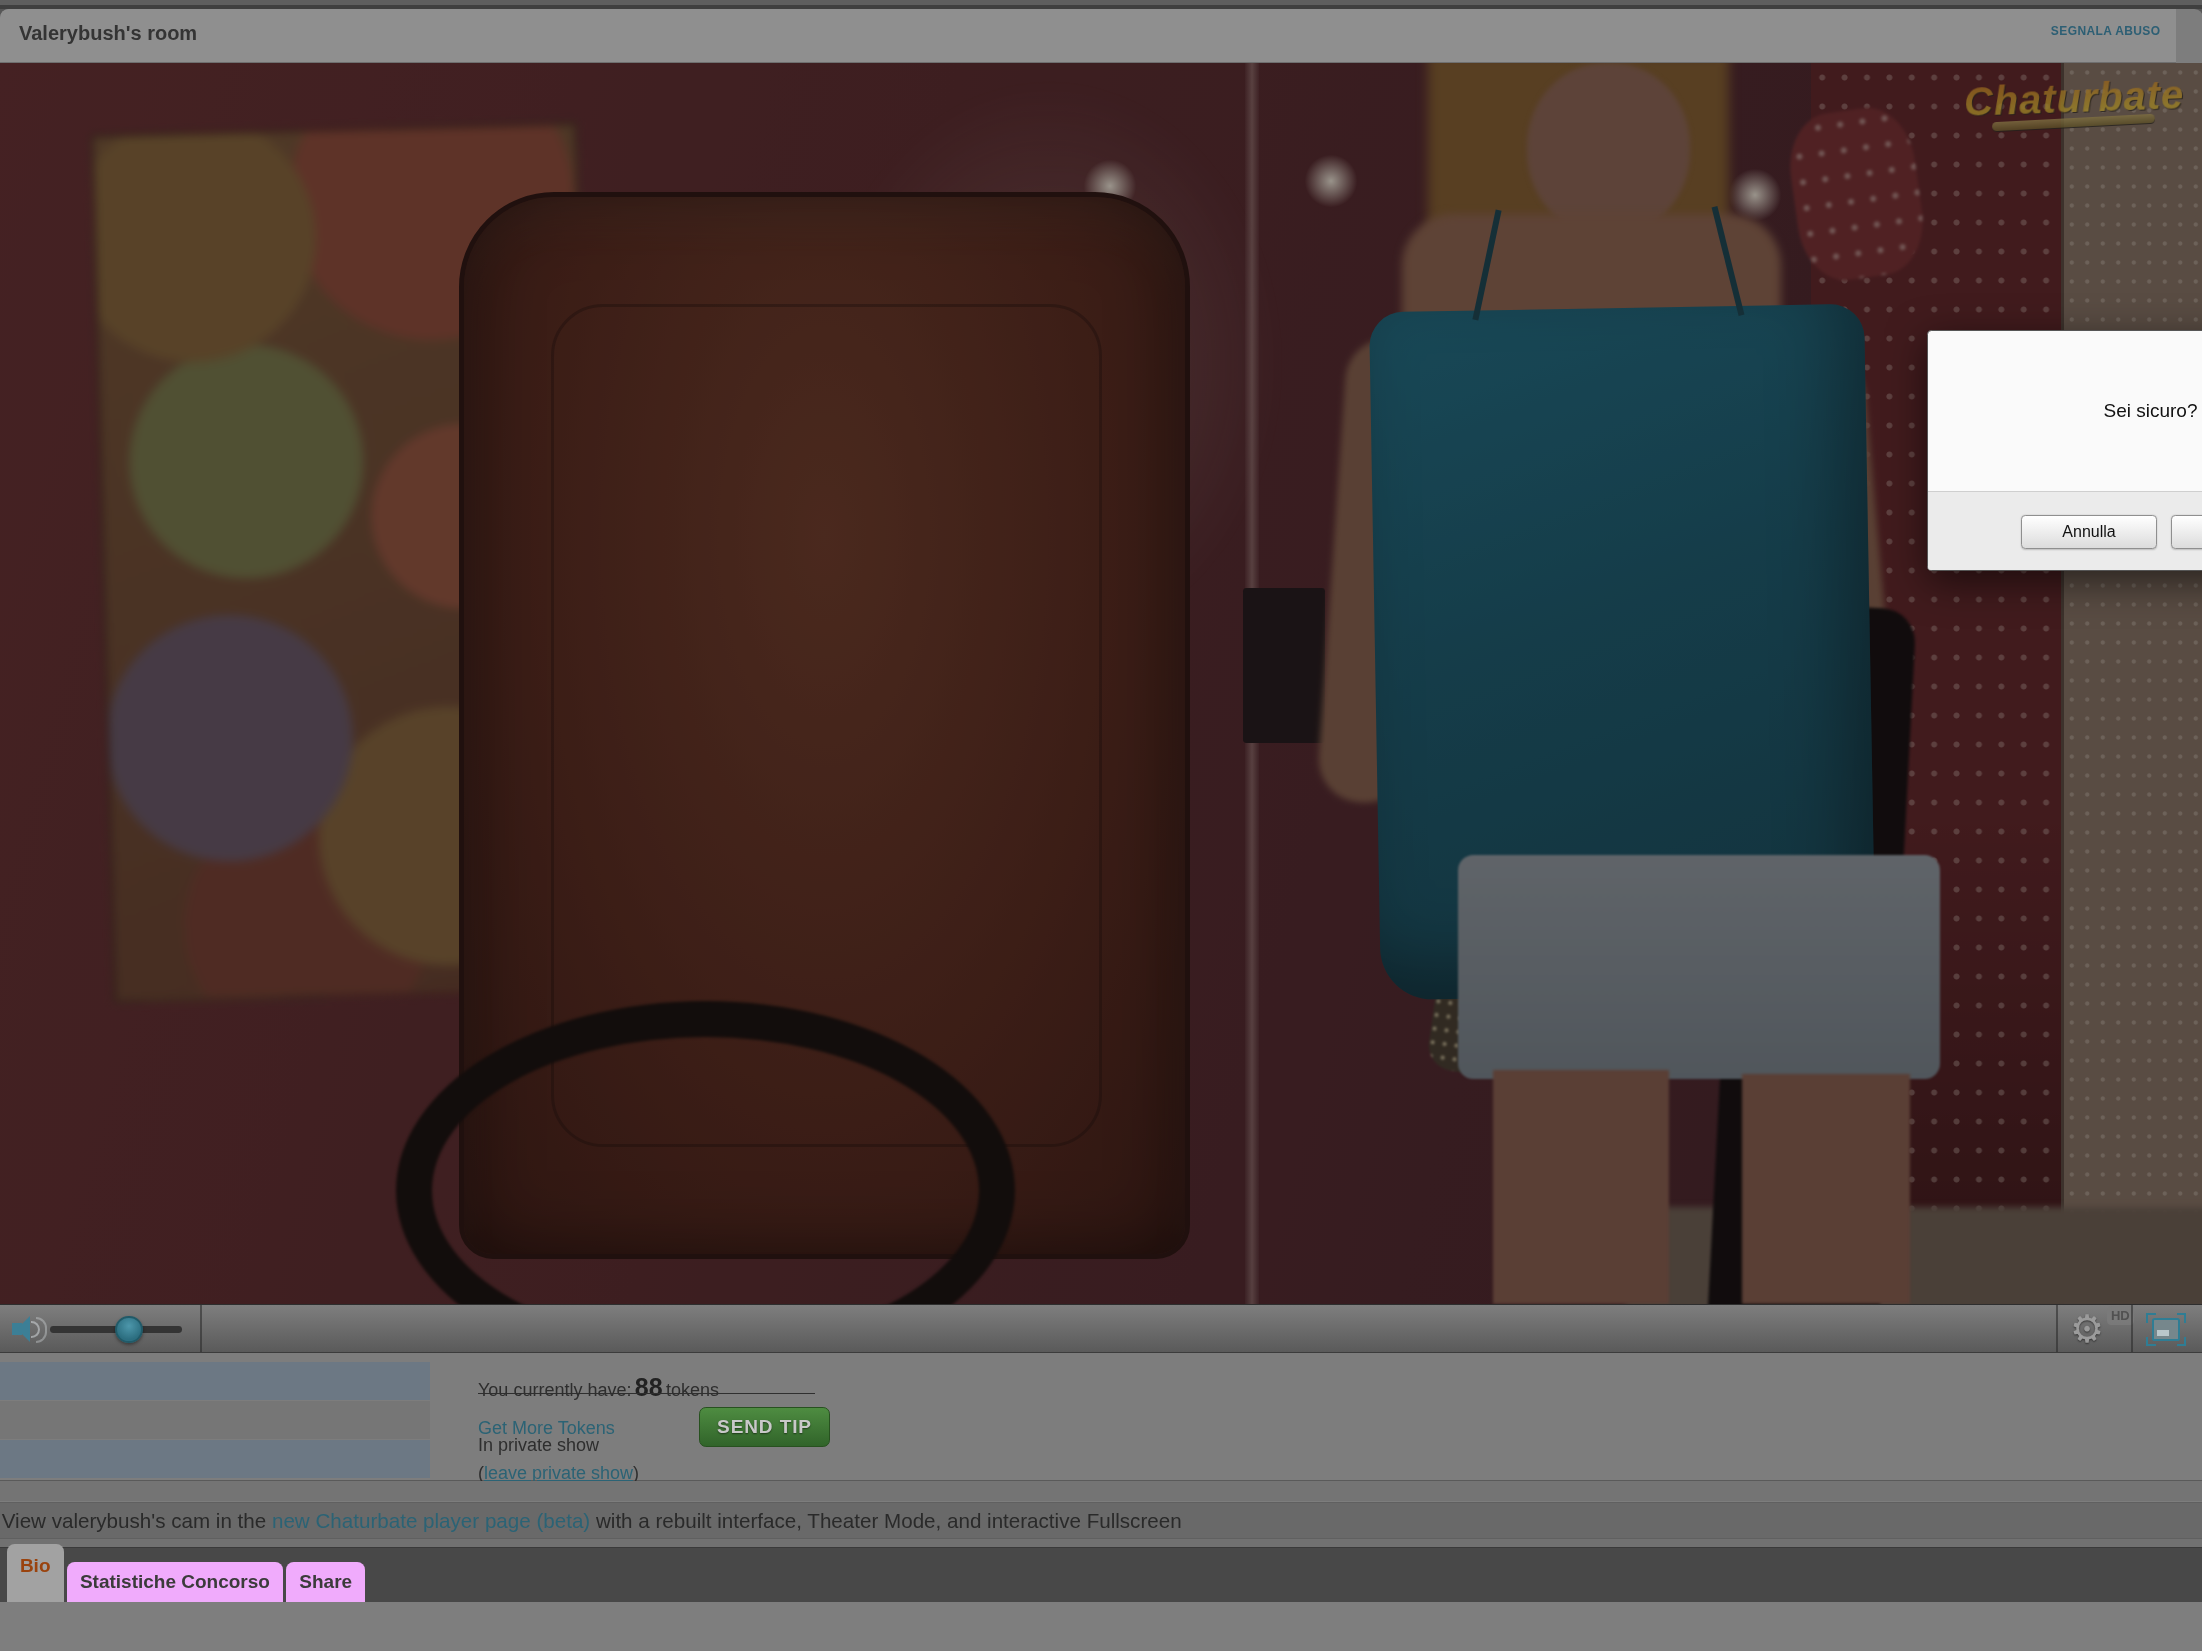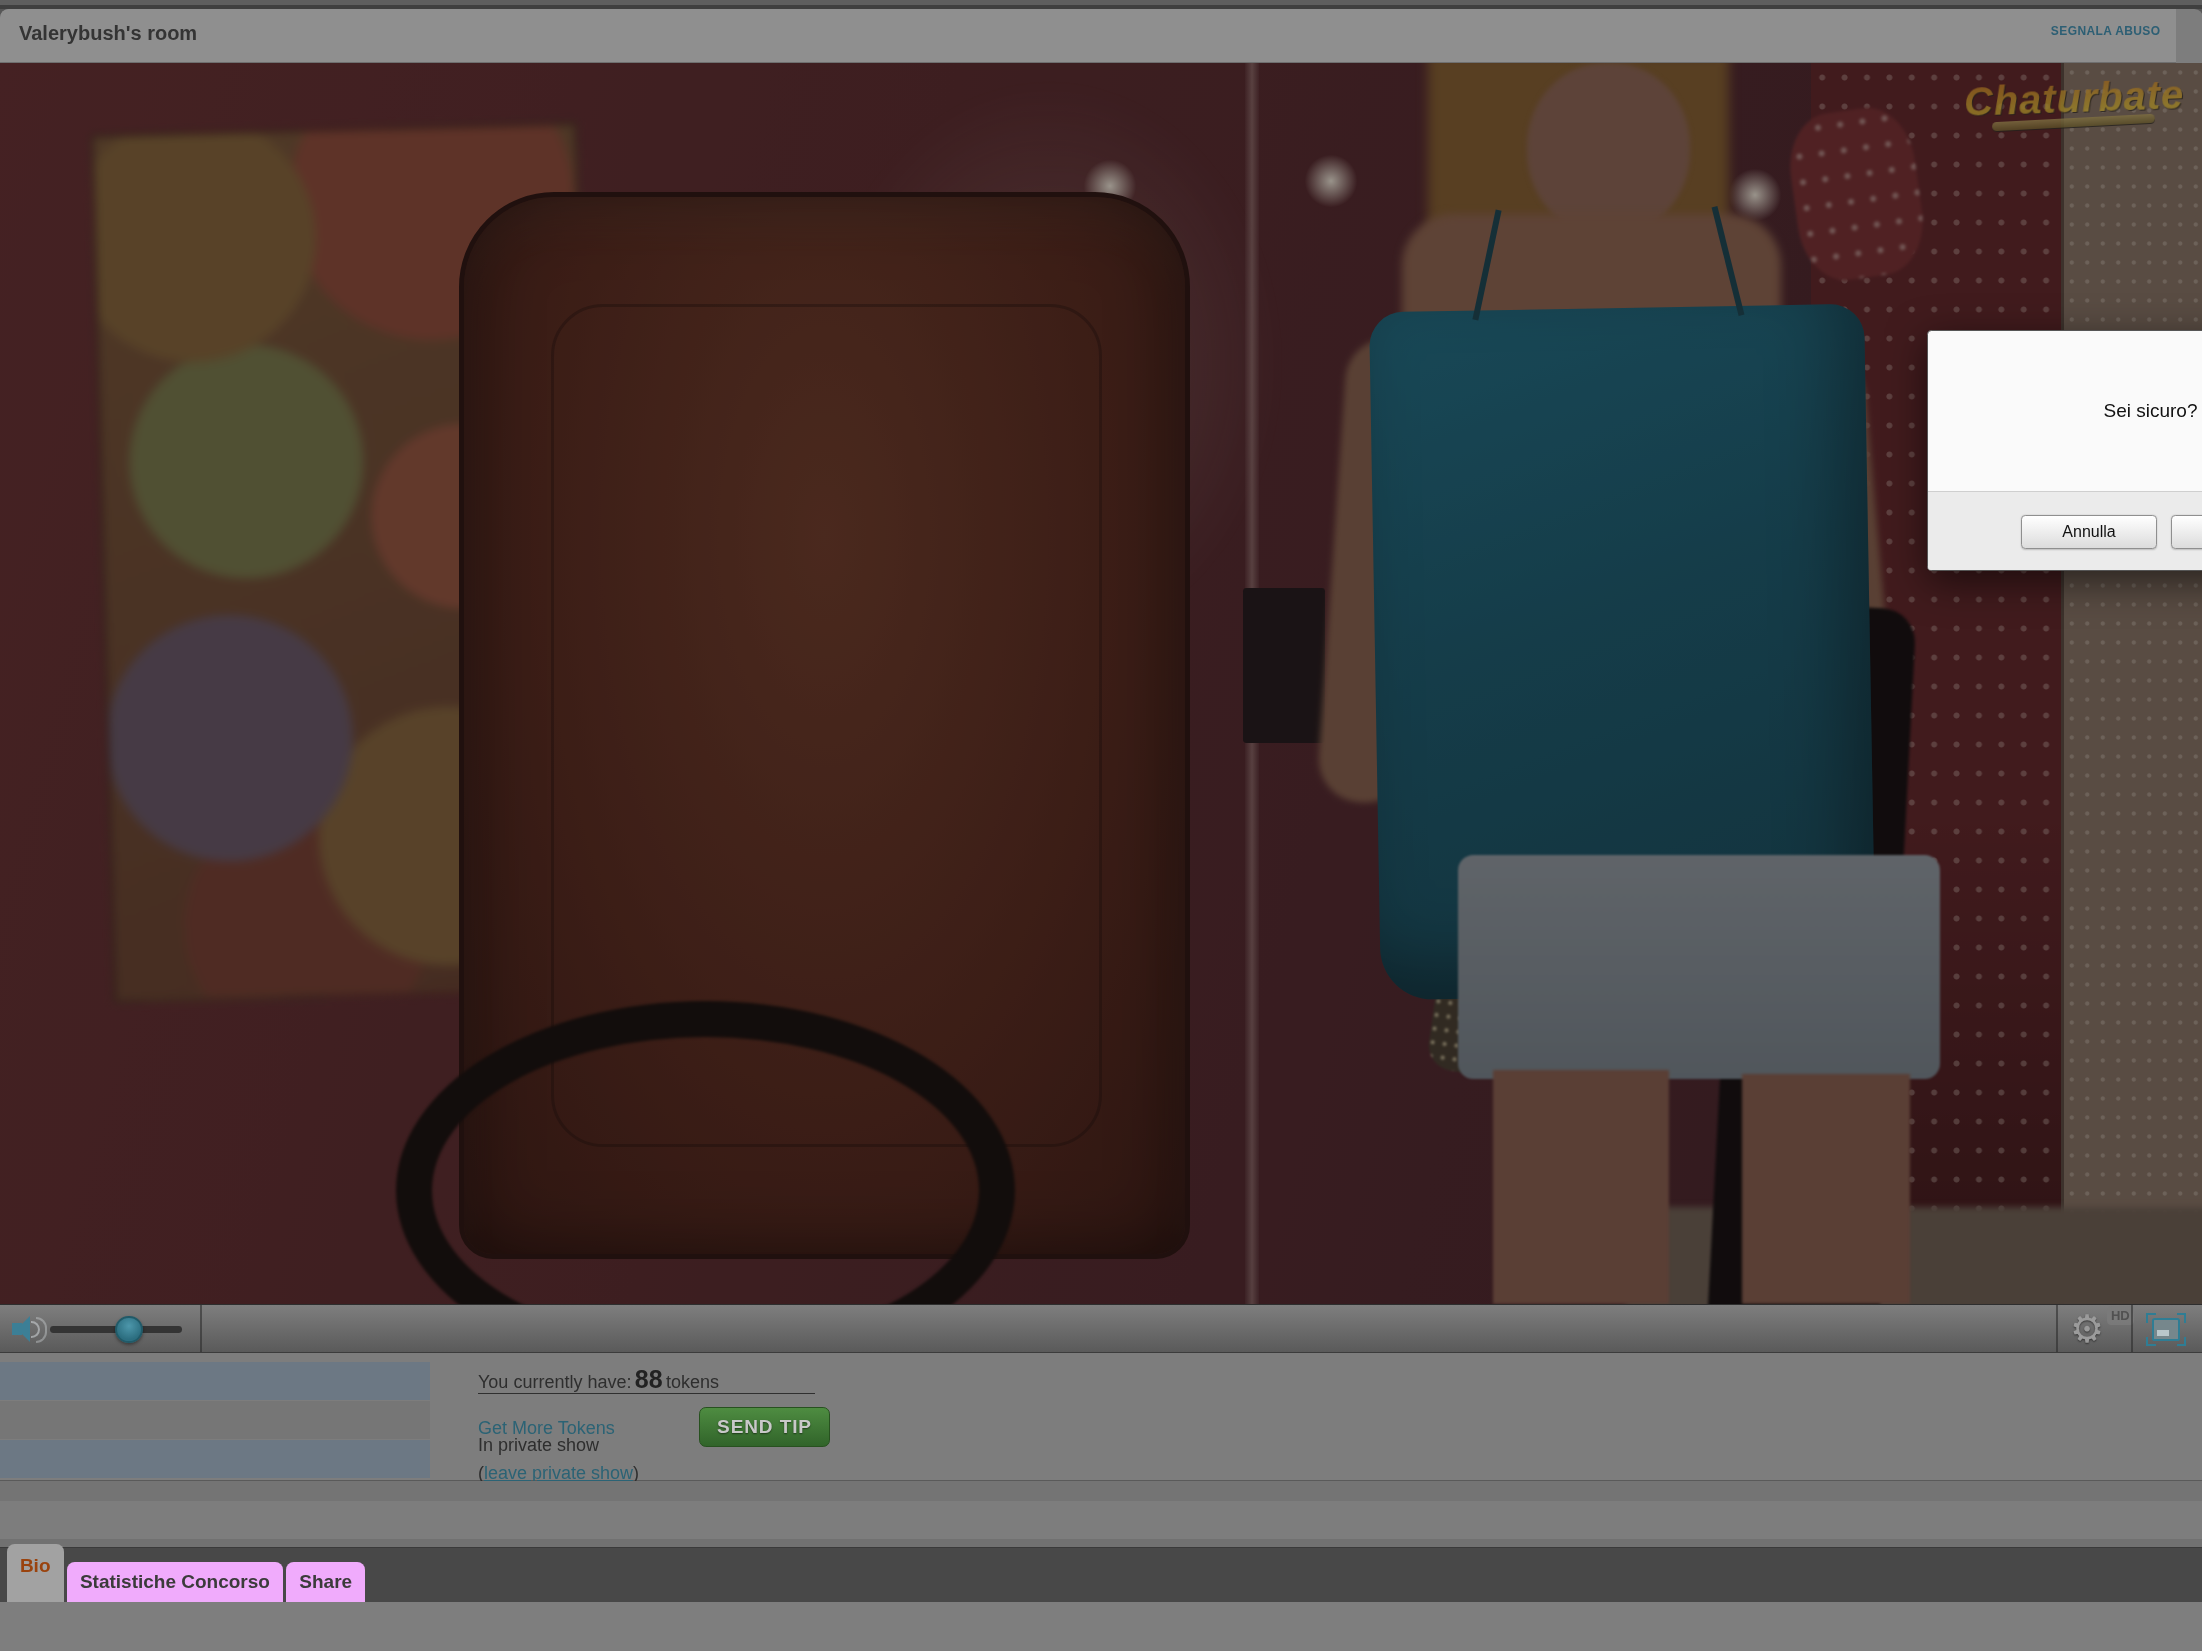--- a/index.html
+++ b/index.html
@@ -135,21 +135,21 @@
     border-radius:2.6px; background:#76878c; }
   .fs-dash { position:absolute; left:3.4px; bottom:2.6px; width:11.2px; height:6px; background:#b9c7cb; }
 
   
   .token-panel { position:absolute; left:0; top:1344px; width:2203px; height:128px;
     background:#7d7d7d; border-bottom:1.7px solid #5a5a5a; }
   .tip-row { position:absolute; left:0; width:430px; height:38px; }
   .tip-row.blue { background:#6c7884; } .tip-row.gray { background:#767676; }
   .row1 { top:9.5px; } .row2 { top:48px; } .row3 { top:87px; }
   .tk-line { position:absolute; left:478px; color:#2e2e2e; font-size:18px; white-space:nowrap; }
-  .tk-balance { top:12px; }
+  .tk-balance { top:20px; }
   .tk-amount { font-size:25px; font-weight:bold; color:#222; padding:0 3.4px; }
   .tk-underline { position:absolute; left:478px; top:40px; width:337px; height:1.7px; background:#2f2f2f; }
   .tk-link { color:#2b6375; cursor:pointer; }
   .tk-getmore { top:53px;margin-top:12px; }
   .tk-status { top:82px; }
   .tk-leave { top:110px; }
   .tk-leave .tk-link { text-decoration:underline; }
   .send-tip { position:absolute; left:699px; top:54px; width:131px; height:40px;
     background:linear-gradient(#4e8c41,#31642a); border:0.9px solid #27511f; border-radius:6.9px;
     color:#c9c9c9; font-size:19px; font-weight:bold; letter-spacing:0.9px;
@@ -280,20 +280,23 @@
     <div class="tk-line tk-getmore tk-link">Get More Tokens</div>
     <div class="tk-line tk-status">In private show</div>
     <div class="tk-line tk-leave">
       <span>(</span><span class="tk-link">leave private show</span><span>)</span>
     </div>
     <button class="send-tip">SEND TIP</button>
   </div>
 
   <div class="gap1"></div>
 
+  <div class="note-band">
+    <span>View valerybush's cam in the </span><a>new Chaturbate player page (beta)</a><span> with a rebuilt interface, Theater Mode, and interactive Fullscreen</span>
+  </div>
 
   <div class="gap2"></div>
 
   <div class="tab-strip">
     <div class="tabs">
       <div class="tab active">Bio</div>
       <div class="tab">Statistiche Concorso</div>
       <div class="tab">Share</div>
     </div>
   </div>

